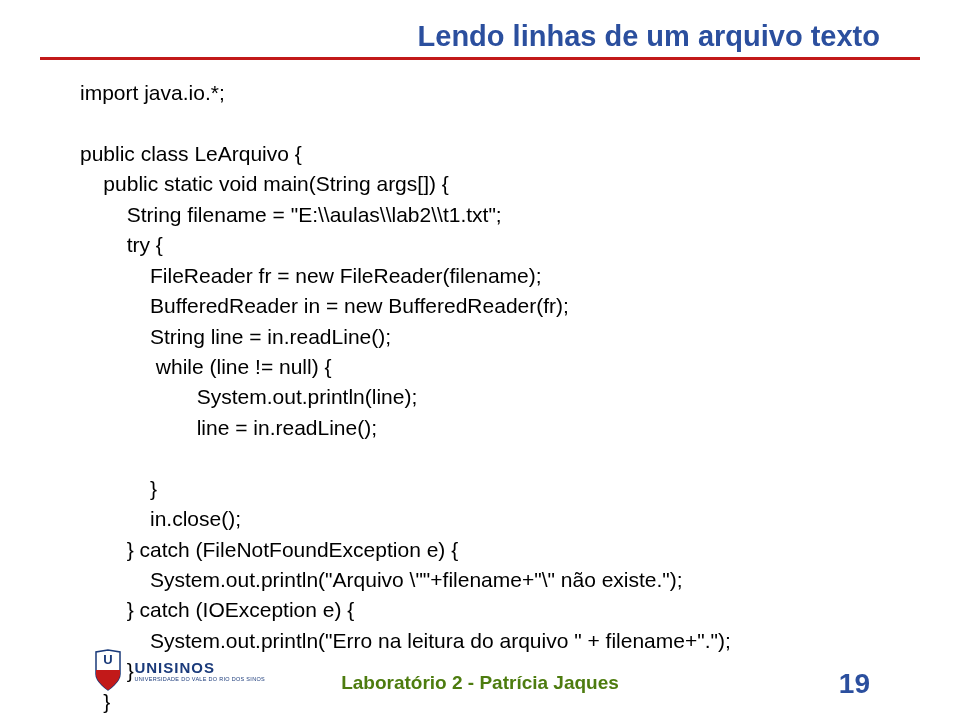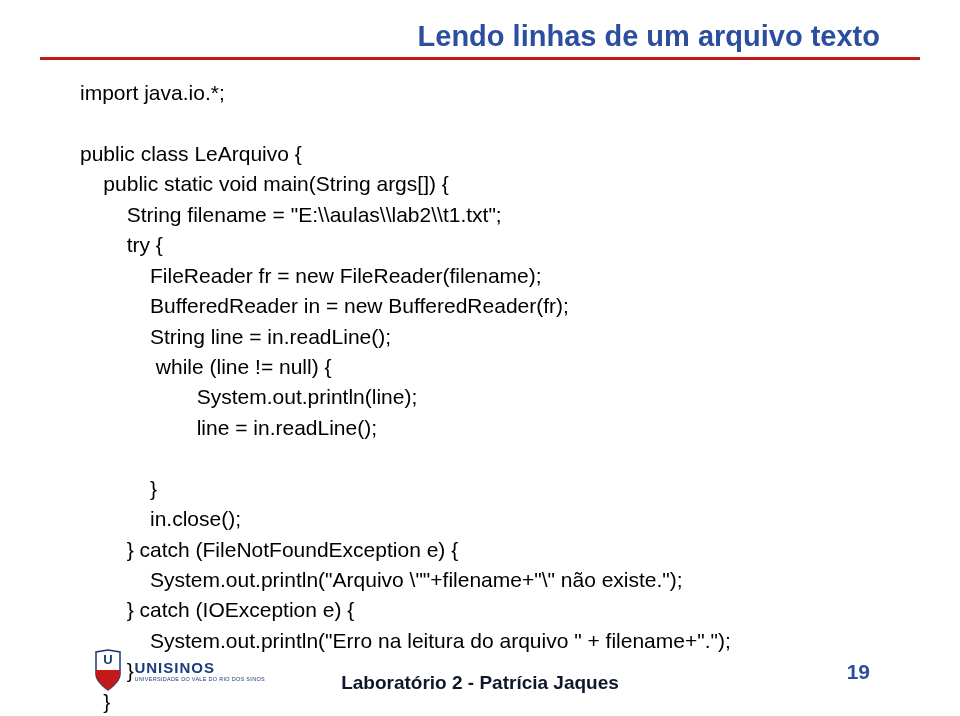--- a/index.html
+++ b/index.html
@@ -42,28 +42,28 @@
     bottom: 22px;
     left: 0;
     width: 100%;
     display: flex;
     align-items: center;
     justify-content: center;
   }
   .footer-text {
     font-size: 19px;
     font-weight: bold;
-    color: #0f172a;
+    color: #4d7c0f;
     font-family: Verdana, Geneva, sans-serif;
   }
   .page-num {
     position: absolute;
     right: 90px;
-    bottom: 32px;
-    font-size: 21px;
+    bottom: 16px;
+    font-size: 28px;
     font-weight: bold;
     color: #2b4f9e;
     font-family: Verdana, Geneva, sans-serif;
   }
   .logo {
     position: absolute;
     left: 90px;
     bottom: 10px;
     width: 180px;
     height: 58px;

